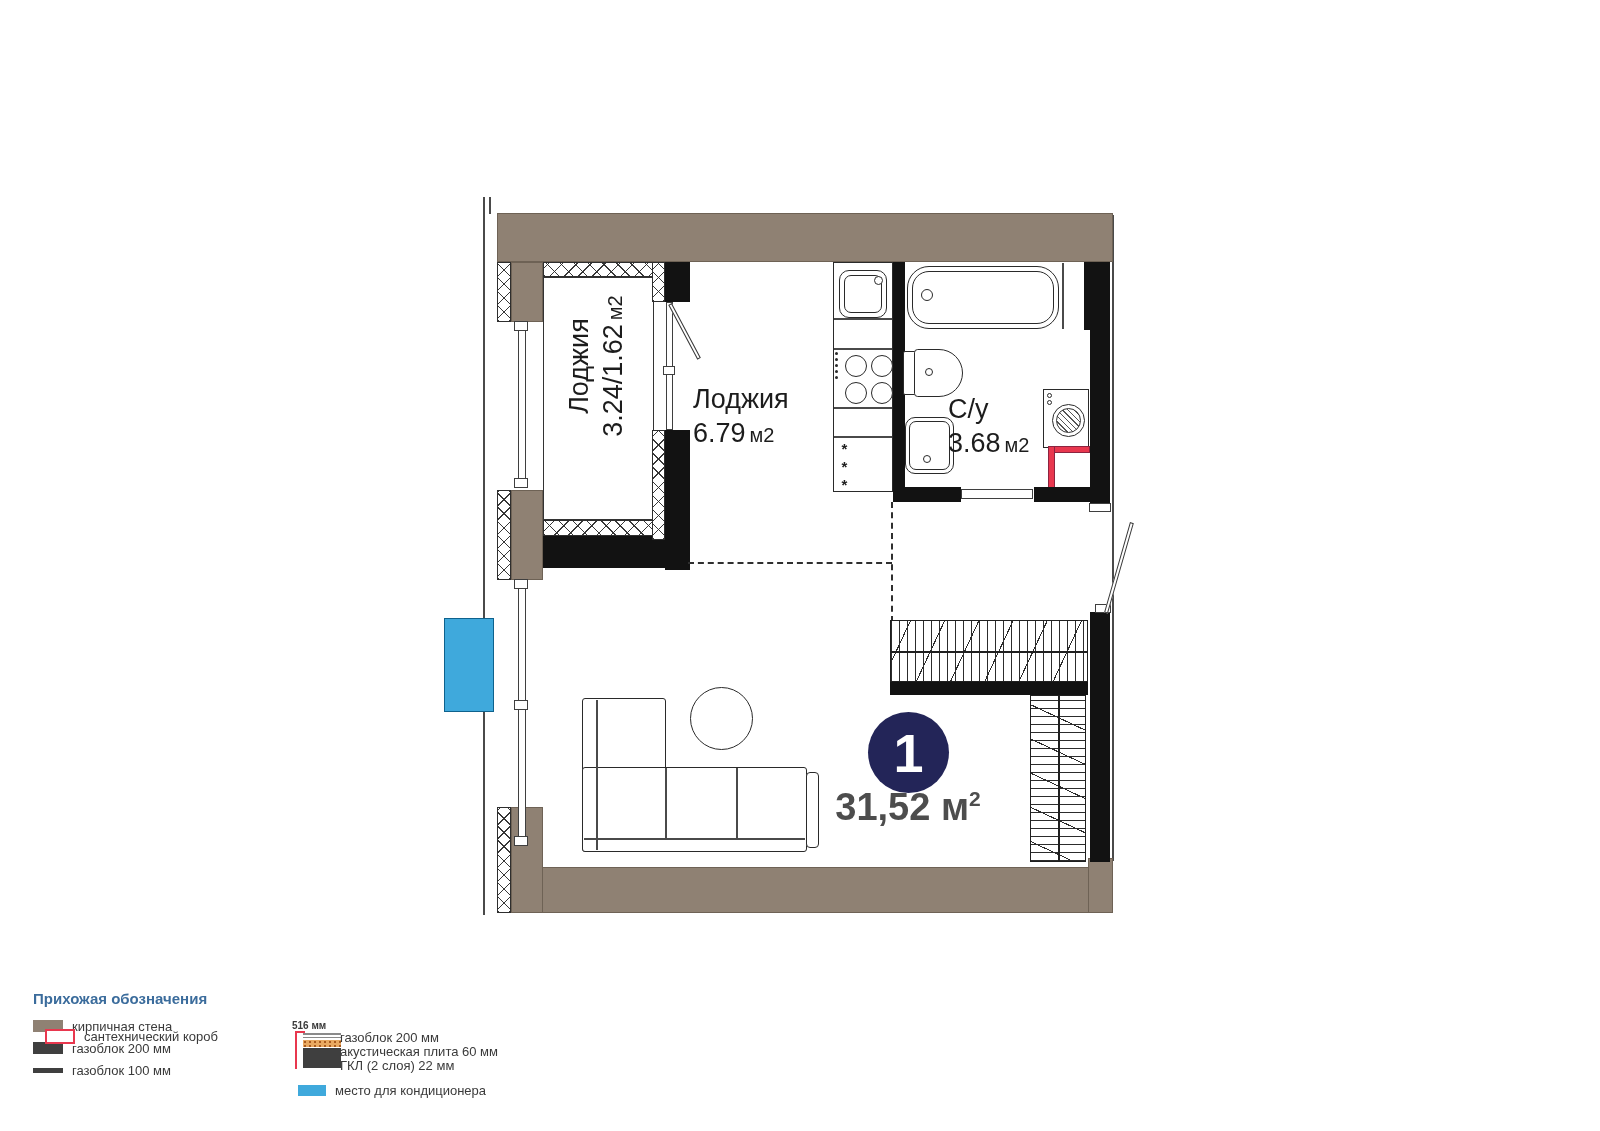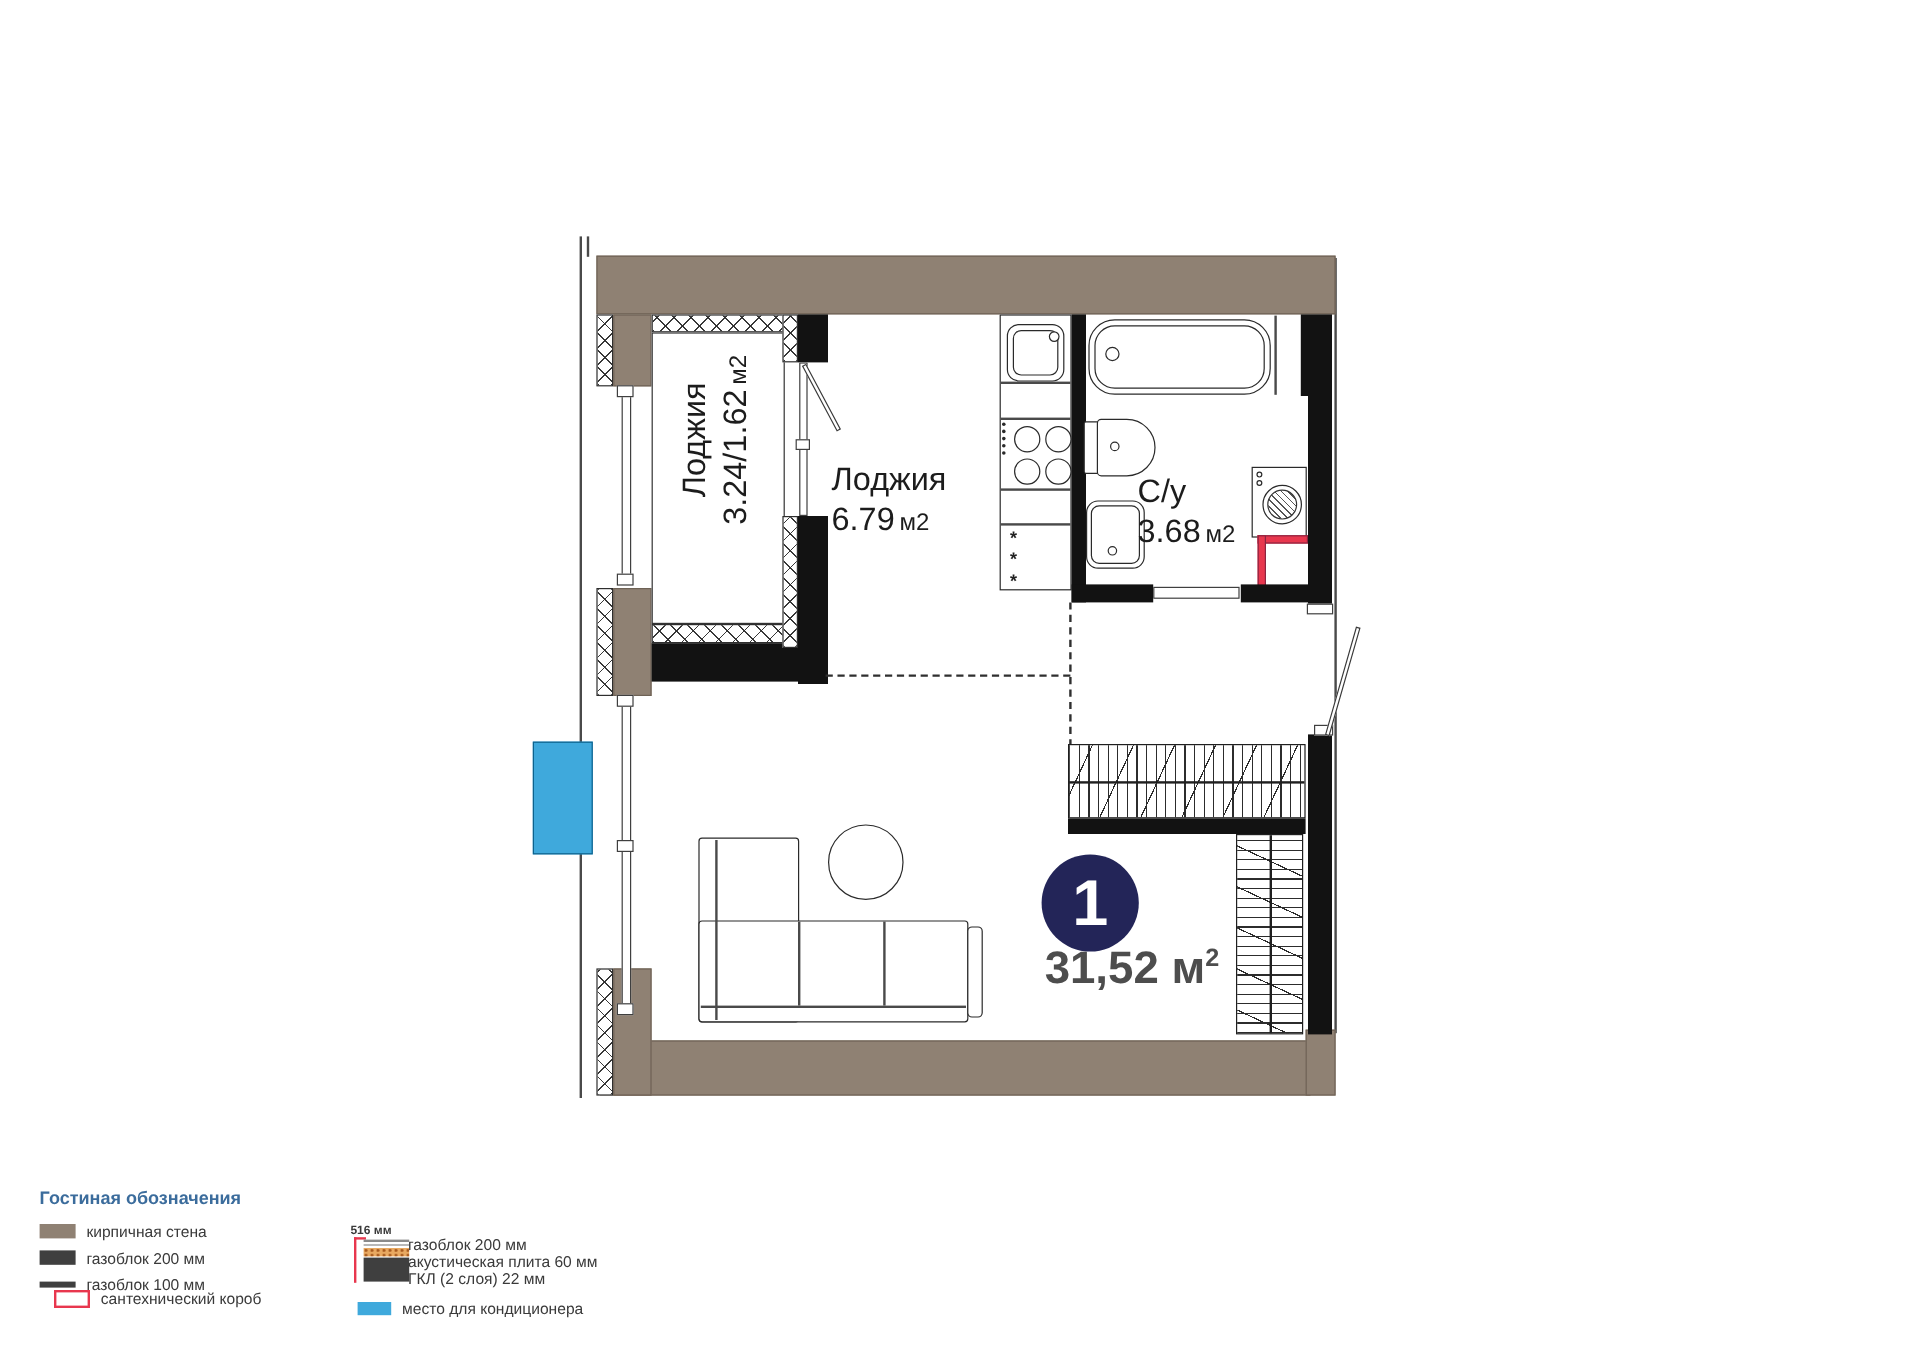--- a/index.html
+++ b/index.html
@@ -185,40 +185,40 @@
     <div><span class="room-val">6.79</span><span class="room-unit">м2</span></div>
   </div>
   <div class="abs room-label" style="left:948px;top:392px;">
     <div class="room-name">С/у</div>
     <div><span class="room-val">3.68</span><span class="room-unit">м2</span></div>
   </div>
 
   <div class="abs badge" style="left:868px;top:712px;width:81px;height:81px;">
     <span>1</span>
   </div>
-  <div class="abs total" style="left:800px;top:786px;width:216px;text-align:right;">
+  <div class="abs total" style="left:800px;top:786px;width:216px;">
     <span>31,52</span>
     <span>м</span><sup>2</sup>
   </div>
 
-  <div class="abs lg-title" style="left:33px;top:990px;">Гостиная обозначения</div>
+  <div class="abs lg-title" style="left:33px;top:990px;">Прихожая обозначения</div>
 
   <div class="abs lg-row" style="left:33px;top:1018px;">
     <div class="sw-brick"></div>
     <div class="lg-label">кирпичная стена</div>
   </div>
   <div class="abs lg-row" style="left:33px;top:1040px;">
     <div class="sw-dark"></div>
     <div class="lg-label">газоблок 200 мм</div>
   </div>
   <div class="abs lg-row" style="left:33px;top:1062px;">
     <div class="sw-thin"></div>
     <div class="lg-label">газоблок 100 мм</div>
   </div>
-  <div class="abs lg-row" style="left:33px;top:1074px;padding-left:12px;">
+  <div class="abs lg-row" style="left:33px;top:1028px;padding-left:12px;">
     <div class="sw-red"></div>
     <div class="lg-label">сантехнический короб</div>
   </div>
 
   <div class="abs dim-label" style="left:292px;top:1020px;">516 мм</div>
   <div class="abs" style="left:295px;top:1031px;width:10px;height:1.5px;background:#e8374e;"></div>
   <div class="abs" style="left:295px;top:1031px;width:1.5px;height:38px;background:#e8374e;"></div>
   <div class="abs lay-swatch" style="left:303px;top:1033px;">
     <div class="lay-thin"></div>
     <div class="lay-thin"></div>

